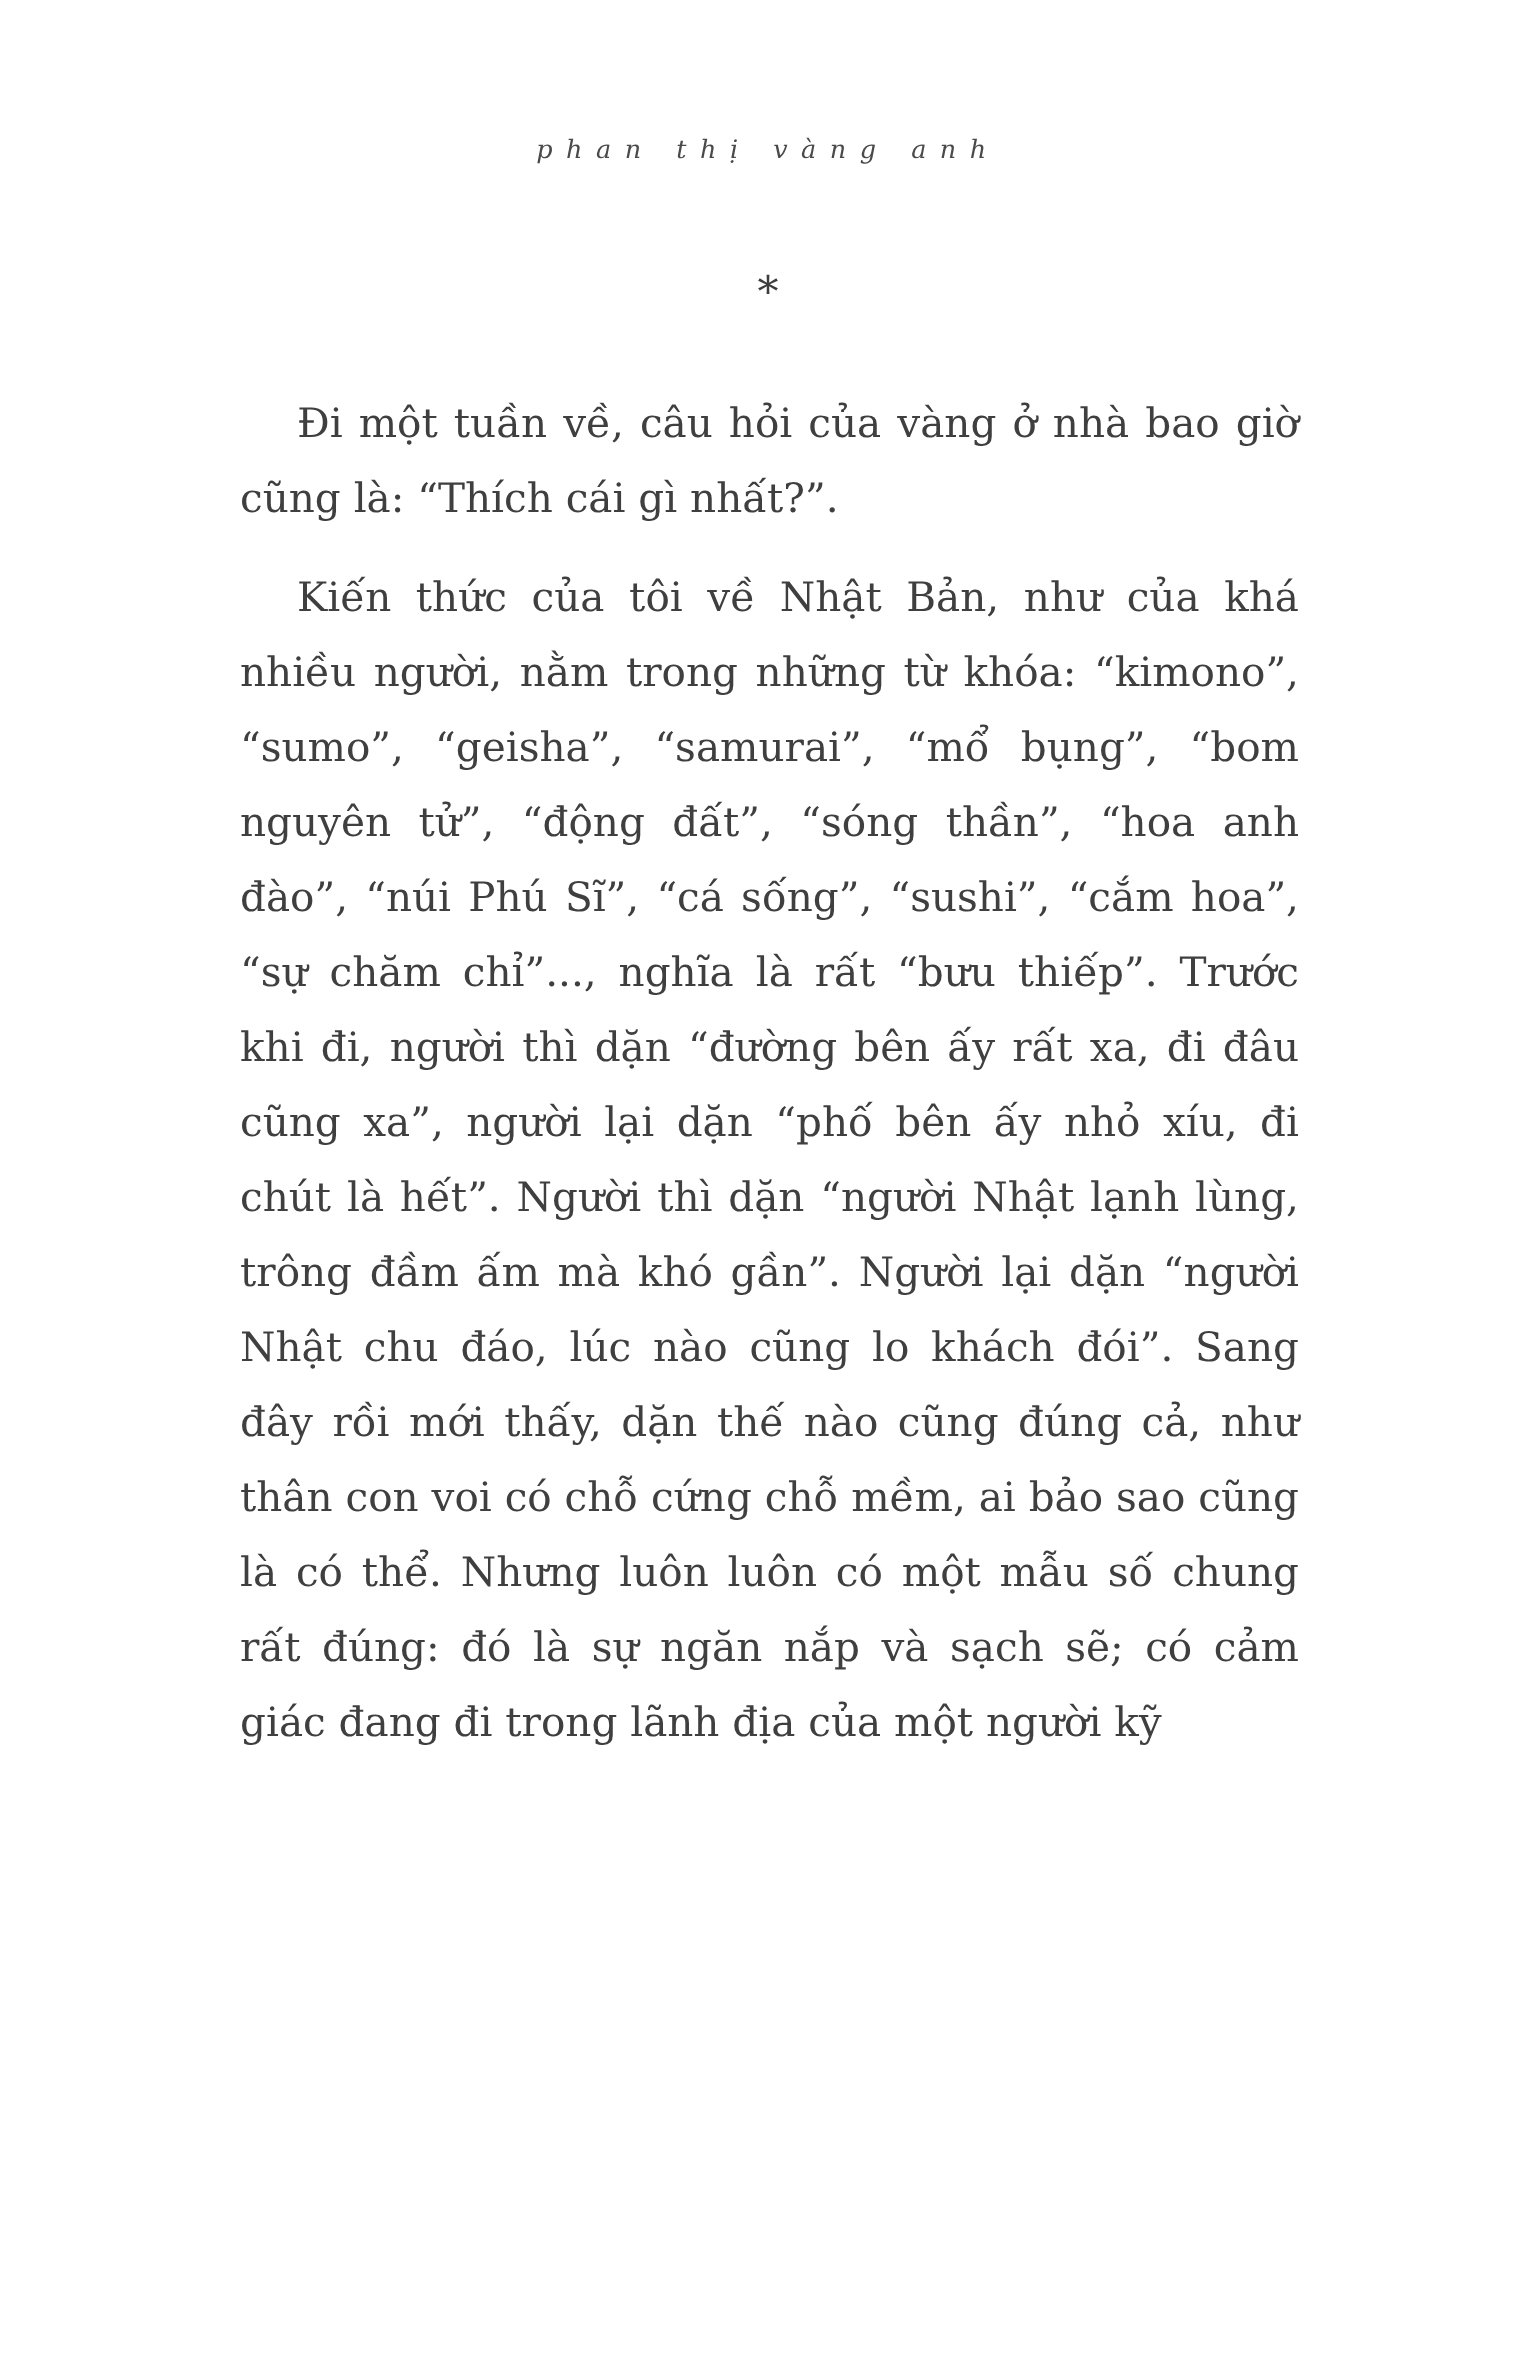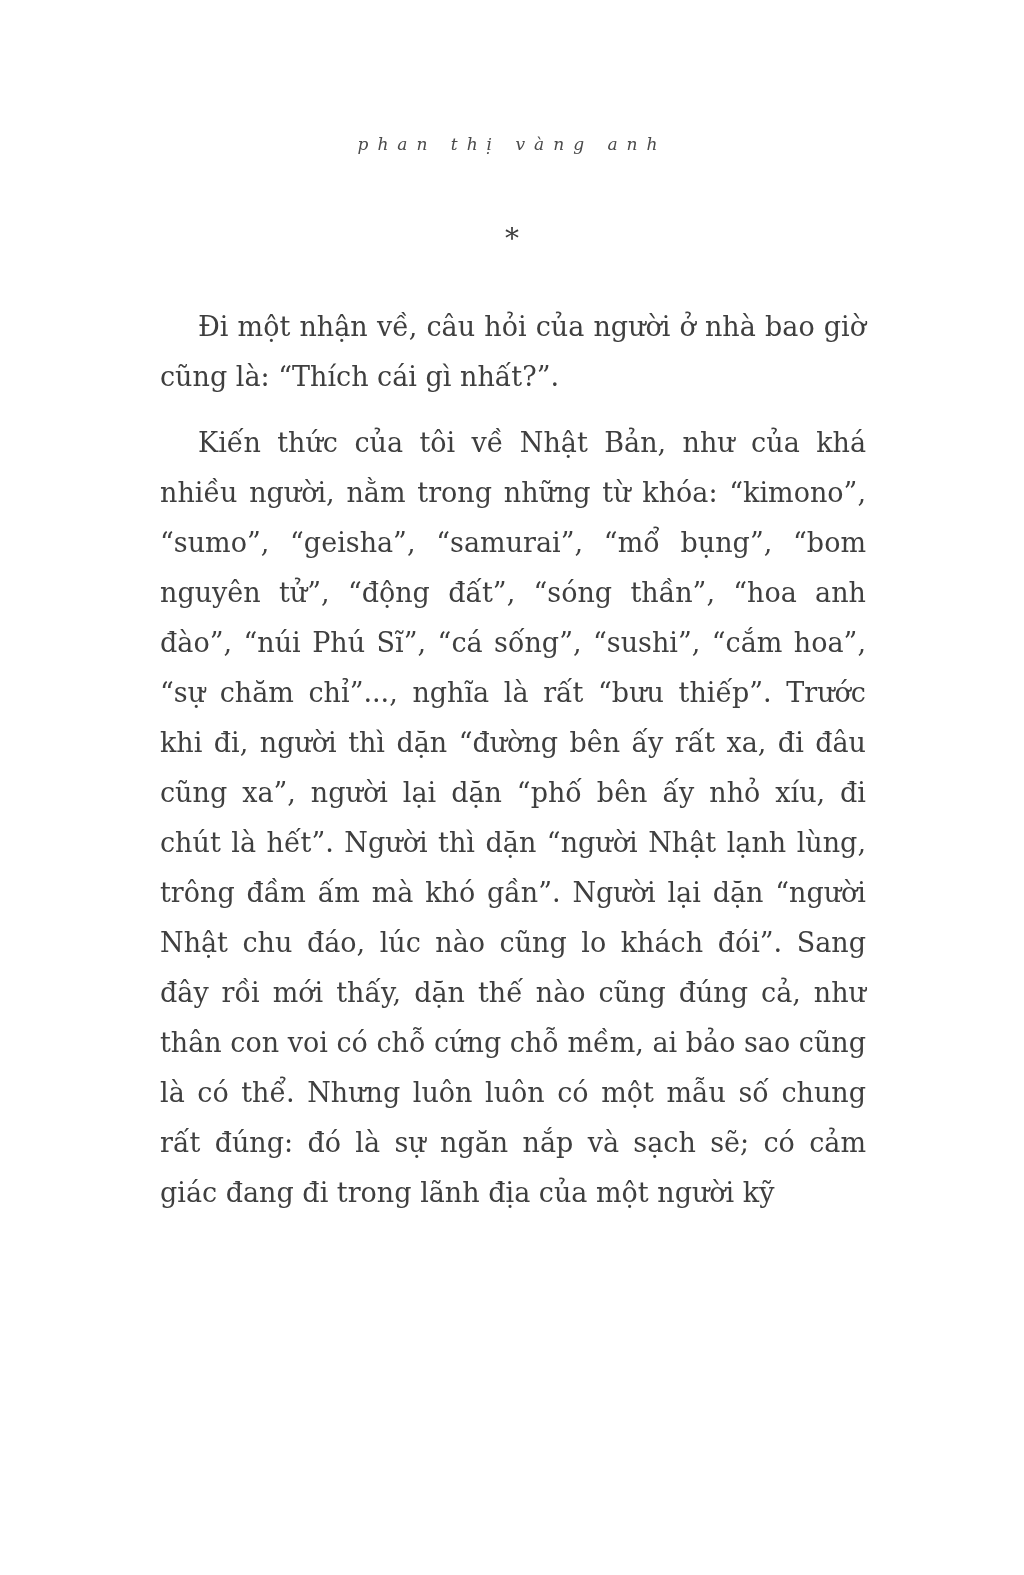--- a/index.html
+++ b/index.html
@@ -12,21 +12,20 @@
     height: 1575px;
     font-family: "DejaVu Serif", serif;
     color: #3d3d3d;
   }
   .page {
     position: relative;
     width: 1024px;
     height: 1357px;
     background: #ffffff;
     overflow: hidden;
-    margin-top: 44px;
   }
   .running-header {
     position: absolute;
     top: 90px;
     left: 0;
     width: 100%;
     text-align: center;
     font-style: italic;
     font-size: 17px;
     letter-spacing: 9px;
@@ -80,21 +79,21 @@
 </head>
 <body>
 
 <div class="page">
 
   <div class="running-header">phan thị vàng anh</div>
 
   <div class="separator">*</div>
 
   <div class="text-block">
-    <p>Đi một nhận về, câu hỏi của người ở nhà bao giờ cũng là: “Thích cái gì nhất?”.</p>
+    <p>Đi một tuần về, câu hỏi của vàng ở nhà bao giờ cũng là: “Thích cái gì nhất?”.</p>
     <p>Kiến thức của tôi về Nhật Bản, như của khá nhiều người, nằm trong những từ khóa: “kimono”, “sumo”, “geisha”, “samurai”, “mổ bụng”, “bom nguyên tử”, “động đất”, “sóng thần”, “hoa anh đào”, “núi Phú Sĩ”, “cá sống”, “sushi”, “cắm hoa”, “sự chăm chỉ”..., nghĩa là rất “bưu thiếp”. Trước khi đi, người thì dặn “đường bên ấy rất xa, đi đâu cũng xa”, người lại dặn “phố bên ấy nhỏ xíu, đi chút là hết”. Người thì dặn “người Nhật lạnh lùng, trông đầm ấm mà khó gần”. Người lại dặn “người Nhật chu đáo, lúc nào cũng lo khách đói”. Sang đây rồi mới thấy, dặn thế nào cũng đúng cả, như thân con voi có chỗ cứng chỗ mềm, ai bảo sao cũng là có thể. Nhưng luôn luôn có một mẫu số chung rất đúng: đó là sự ngăn nắp và sạch sẽ; có cảm giác đang đi trong lãnh địa của một người kỹ</p>
   </div>
 
   <div class="footer">
     <span class="dot">•</span><span class="page-num">60</span><span class="dot">•</span>
   </div>
 
 </div>
 
 </body></html>

